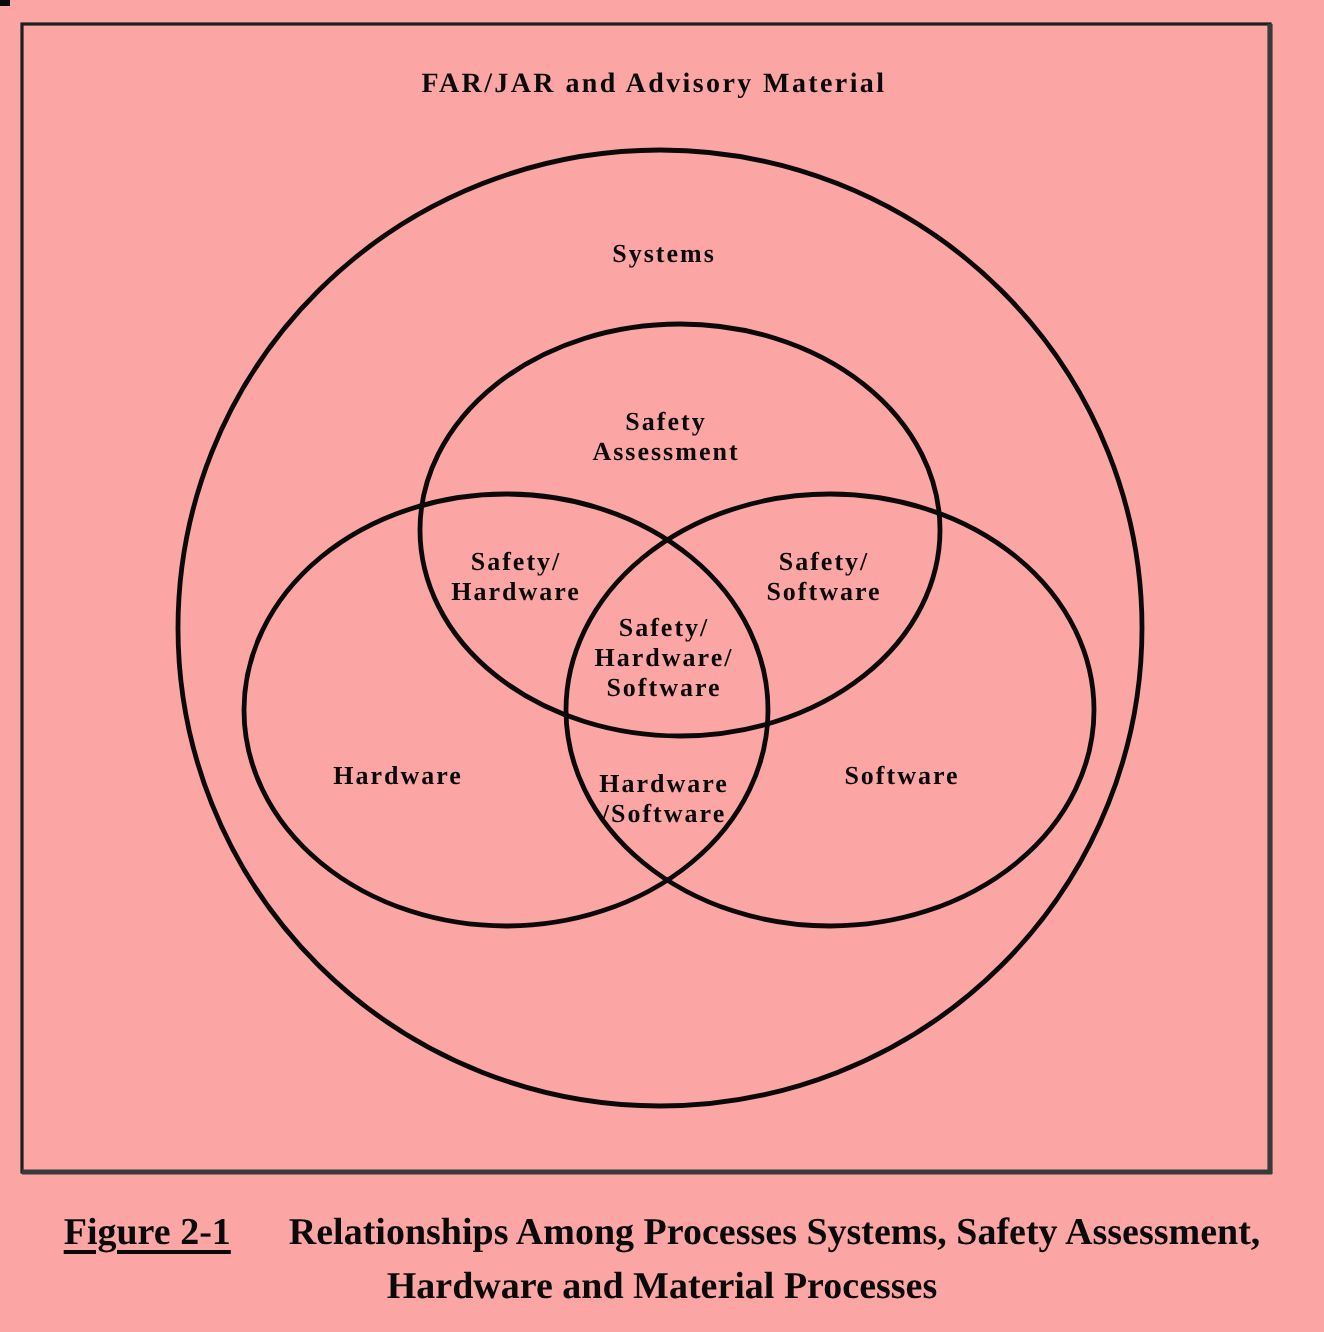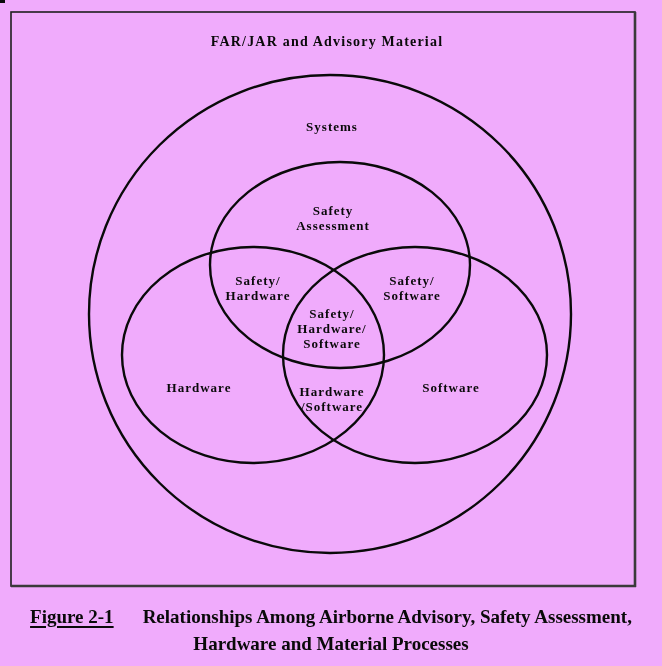--- a/index.html
+++ b/index.html
@@ -8,21 +8,21 @@
     width: 662px;
     height: 666px;
     background: #ffffff;
     overflow: hidden;
     font-family: "Liberation Serif", serif;
   }
   .stage {
     position: relative;
     width: 662px;
     height: 666px;
-    background: #f0abfc;
+    background: #fca5a5;
   }
   svg { display: block; position: absolute; top: 0; left: 0; }
   .venn-stroke {
     fill: none;
     stroke: #0a0a0a;
     stroke-width: 2.4;
   }
   .svg-label {
     font-family: "Liberation Serif", serif;
     font-weight: bold;
@@ -92,18 +92,18 @@
     <text class="svg-label" x="332" y="318">Safety/</text>
     <text class="svg-label" x="332" y="333">Hardware/</text>
     <text class="svg-label" x="332" y="348">Software</text>
 
     <text class="svg-label" x="332" y="396">Hardware</text>
     <text class="svg-label" x="332" y="411">/Software</text>
   </svg>
 
   <div class="caption">
     <div>
-      <span class="fig-label">Figure 2-1</span><span>Relationships Among Airborne Advisory, Safety Assessment,</span>
+      <span class="fig-label">Figure 2-1</span><span>Relationships Among Processes Systems, Safety Assessment,</span>
     </div>
     <div>Hardware and Material Processes</div>
   </div>
 
 </div>
 
 </body></html>

